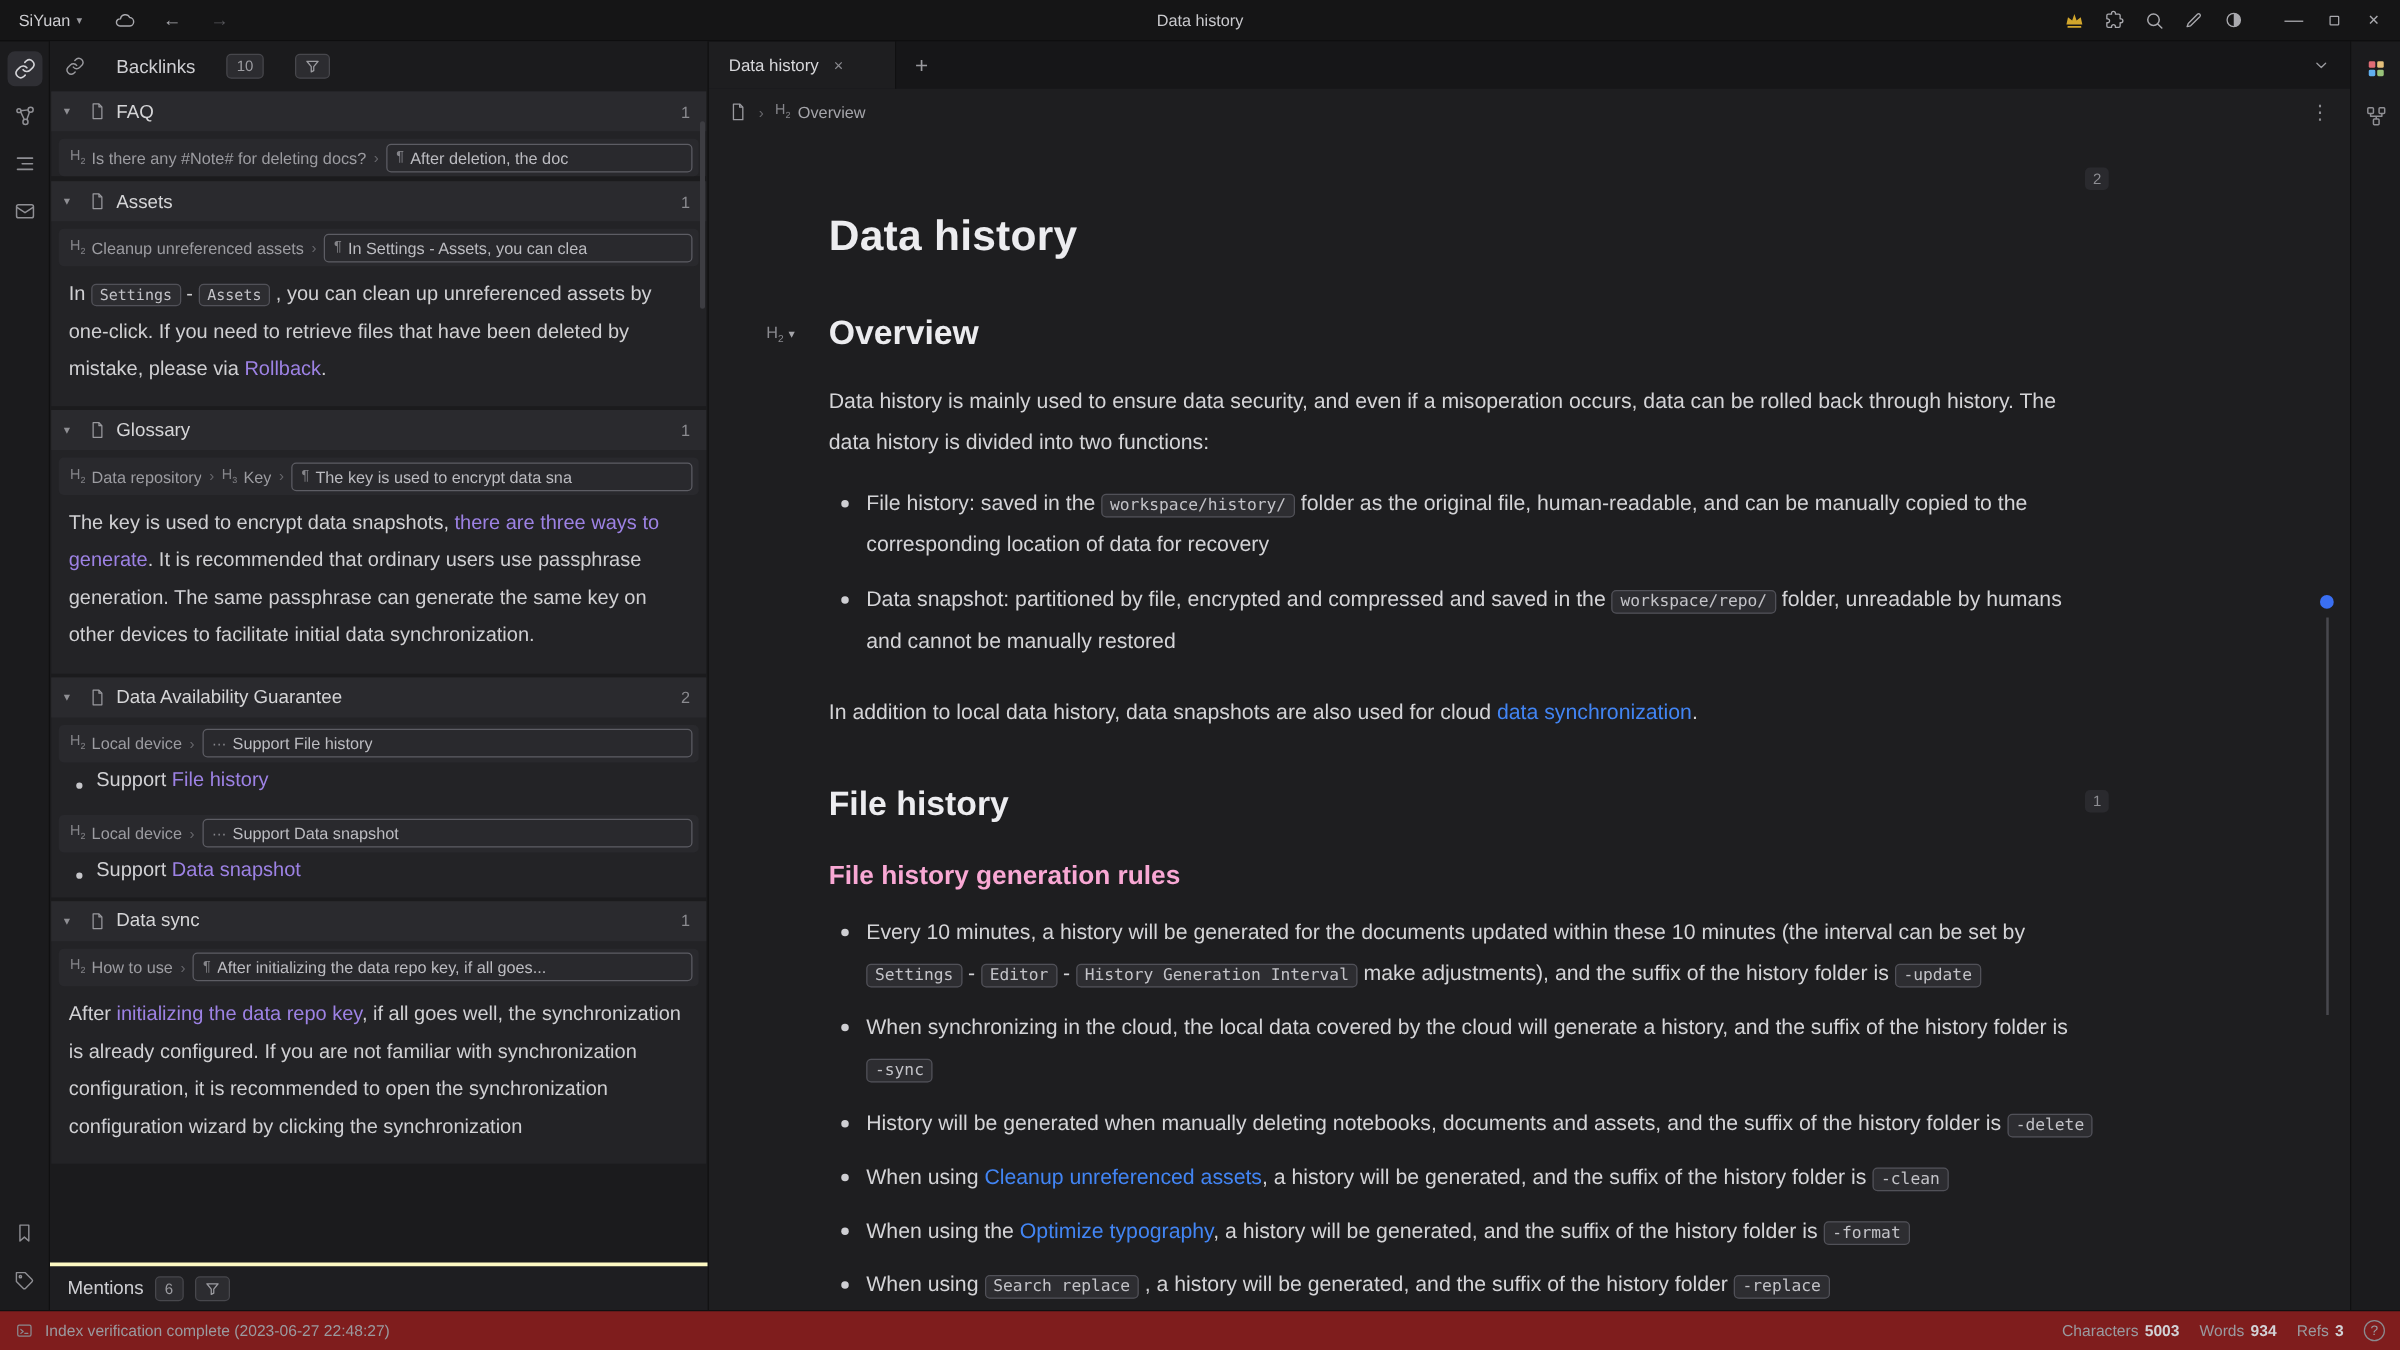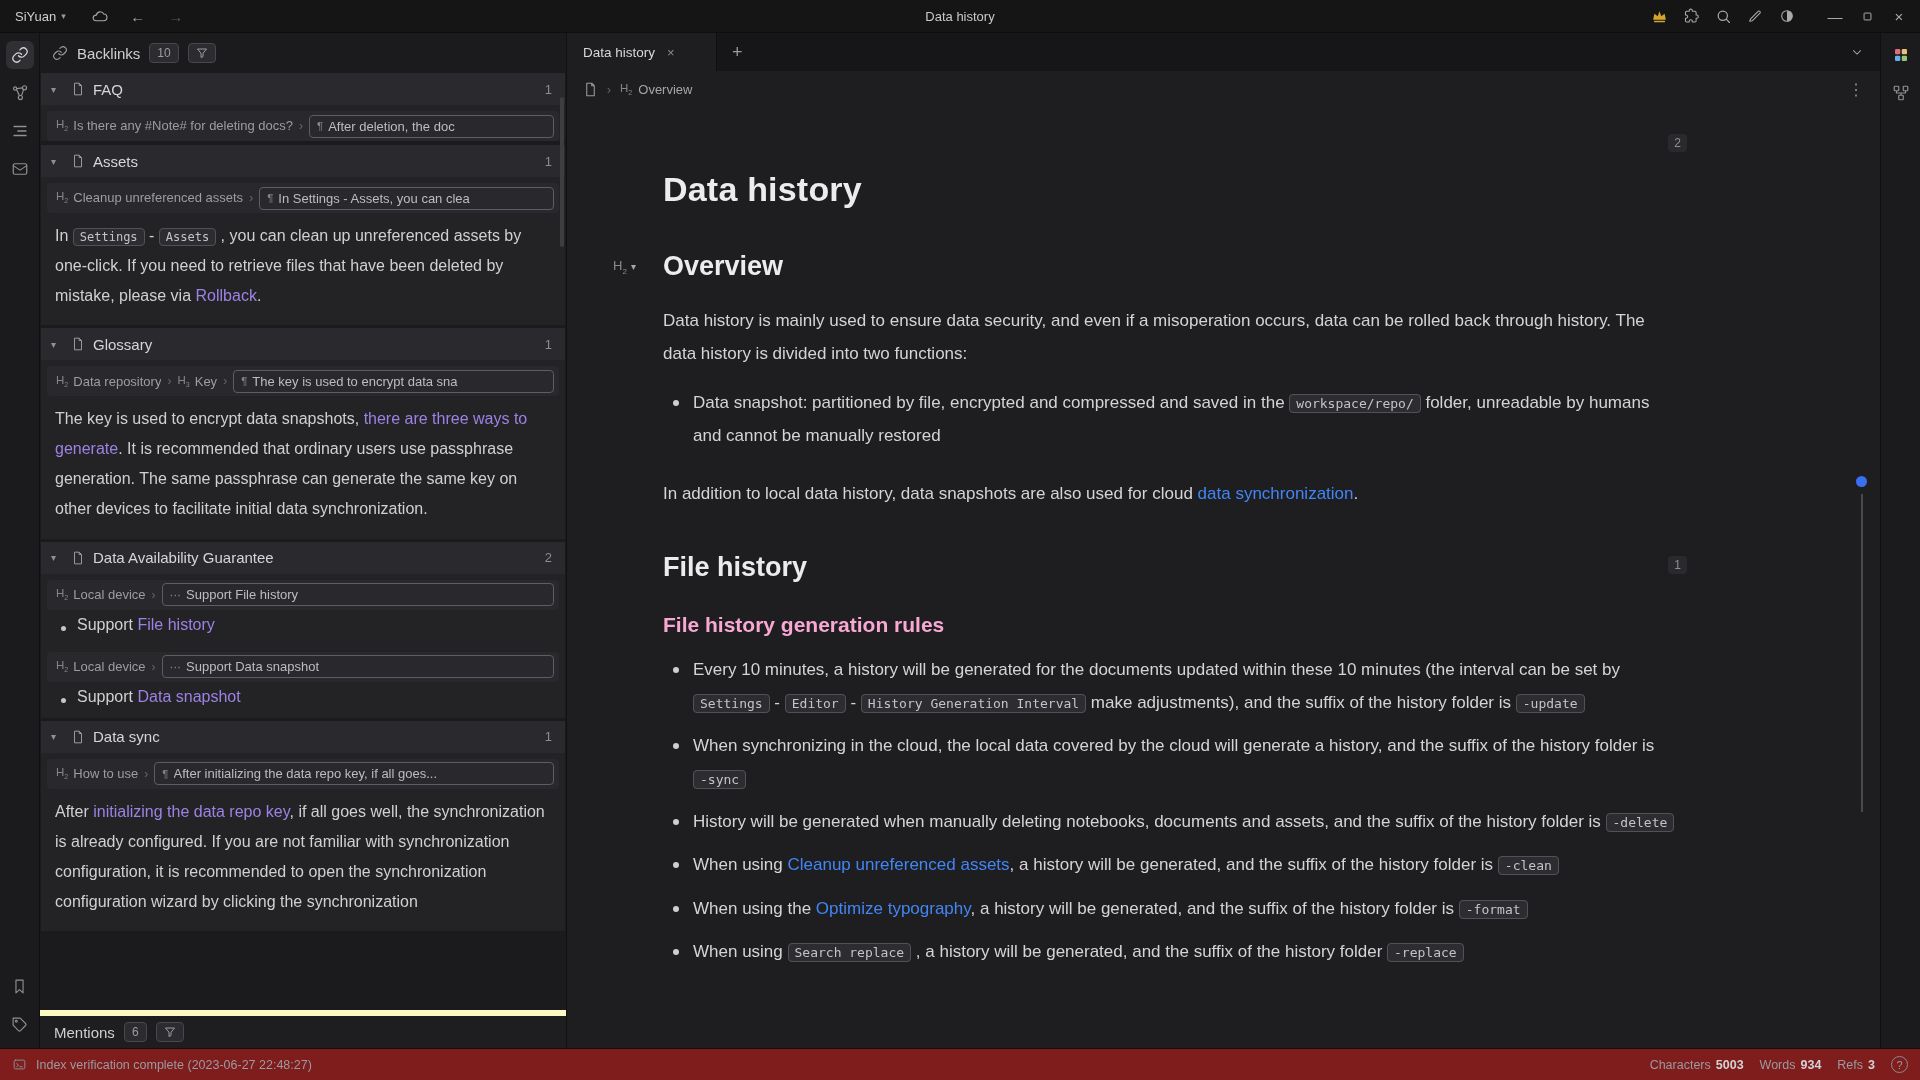--- a/index.html
+++ b/index.html
@@ -33,21 +33,21 @@
 
   .dock { width:40px; flex:0 0 auto; background:#1b1b1d; display:flex; flex-direction:column; align-items:center; padding:8px 0 10px; gap:10px; }
   .dock-left { border-right:1px solid #101011; }
   .dock-right { border-left:1px solid #101011; }
   .dock .dock-spacer { flex:1; }
   .dock-icon { width:28px; height:28px; border-radius:6px; display:flex; align-items:center; justify-content:center; color:#8f8f94; cursor:pointer; }
   .dock-icon.active { background:#2f2f34; color:#d4d4d8; }
 
   
   .panel { width:527px; flex:0 0 auto; background:#1b1b1d; border-right:1px solid #101011; display:flex; flex-direction:column; position:relative; }
-  .panel-header { height:40px; flex:0 0 auto; display:flex; align-items:center; gap:9px; padding:0 12px; font-size:15px; color:#cfcfd3; }
+  .panel-header { height:40px; flex:0 0 auto; display:flex; align-items:center; gap:25px; padding:0 12px; font-size:15px; color:#cfcfd3; }
   .badge { background:#2c2c30; border:1px solid #47474c; border-radius:4px; font-size:12px; line-height:1; color:#9c9ca1; padding:3px 7px; display:flex; align-items:center; cursor:pointer; }
   .panel-scroll { flex:1; min-height:0; overflow:hidden; }
   .panel-thumb { position:absolute; right:2px; top:64px; width:4px; height:150px; background:#3d3d42; border-radius:2px; }
 
   .bl-group { background:#232326; margin:0 1px 3px; }
   .bl-doc-row { height:32px; display:flex; align-items:center; gap:8px; padding:0 10px; background:#2a2a2e; cursor:pointer; }
   .bl-chevron { color:#8f8f94; font-size:10px; width:12px; }
   .bl-doc-row .doc-icon { color:#9a9a9f; }
   .bl-doc-name { flex:1; font-size:15px; color:#d6d6d8; white-space:nowrap; overflow:hidden; }
   .bl-count { color:#8b8b90; font-size:13px; padding-right:3px; }
@@ -60,21 +60,21 @@
   .crumb-item.boxed { flex:1 1 0; min-width:0; border:1px solid #5d5d64; border-radius:4px; padding:3px 7px; color:#bcbcc1; }
 
   .bl-excerpt { padding:4px 14px 14px; font-size:16px; line-height:1.88; color:#d0d0d3; cursor:pointer; }
   .bl-li { position:relative; padding:2px 14px 12px 36px; font-size:16px; color:#d0d0d3; cursor:pointer; }
   .bl-li::before { content:""; position:absolute; left:20px; top:12px; width:5px; height:5px; border-radius:50%; background:#c6c6ca; }
 
   .panel .seg-link { color:#9d82e4; }
   .seg-chip { font-family:"DejaVu Sans Mono", monospace; font-size:13px; background:#2d2d31; border:1px solid #515158; border-radius:4px; padding:1px 6px; color:#c3c3c8; white-space:nowrap; }
   .bl-excerpt .seg-chip { font-size:12px; }
 
-  .panel-footer { height:38px; flex:0 0 auto; border-top:6px solid #fef9c3; background:#1e1e21; display:flex; align-items:center; gap:9px; padding:0 14px; font-size:15px; color:#cfcfd3; }
+  .panel-footer { height:38px; flex:0 0 auto; border-top:3px solid #fef9c3; background:#1e1e21; display:flex; align-items:center; gap:9px; padding:0 14px; font-size:15px; color:#cfcfd3; }
 
   
   .editor { flex:1; min-width:0; background:#1e1e20; display:flex; flex-direction:column; }
   .tabbar { height:38px; flex:0 0 auto; background:#161618; display:flex; align-items:stretch; }
   .tab { display:flex; align-items:center; gap:12px; padding:0 12px 0 16px; background:#1e1e20; border-right:1px solid #101011; font-size:13.5px; color:#d8d8db; min-width:150px; cursor:pointer; }
   .tab-close { color:#8b8b90; font-size:13px; cursor:pointer; }
   .tab-add { display:flex; align-items:center; padding:0 15px; color:#9a9a9f; font-size:18px; cursor:pointer; }
   .tabbar-end { margin-left:auto; display:flex; align-items:center; padding:0 16px; color:#9a9a9f; cursor:pointer; }
 
   .doc-crumb-bar { height:37px; flex:0 0 auto; display:flex; align-items:center; gap:9px; padding:0 16px; font-size:13px; color:#a5a5aa; }
@@ -432,20 +432,21 @@
             <span class="h2-gutter">
               <span class="fmt-htag">H<sub>2</sub></span>
               <span class="arrow">▾</span>
             </span>
             <h2 class="doc-h2">Overview</h2>
           </div>
 
           <p class="doc-p">Data history is mainly used to ensure data security, and even if a misoperation occurs, data can be rolled back through history. The data history is divided into two functions:</p>
 
           <ul class="doc-ul">
+            <li><span>File history: saved in the </span><span class="seg-chip">workspace/history/</span><span> folder as the original file, human-readable, and can be manually copied to the corresponding location of data for recovery</span></li>
             <li><span>Data snapshot: partitioned by file, encrypted and compressed and saved in the </span><span class="seg-chip">workspace/repo/</span><span> folder, unreadable by humans and cannot be manually restored</span></li>
           </ul>
 
           <p class="doc-p"><span>In addition to local data history, data snapshots are also used for cloud </span><span class="seg-link">data synchronization</span><span>.</span></p>
 
           <div class="h-row mt-h2 mb-h2">
             <h2 class="doc-h2">File history</h2>
             <span class="ref-badge">1</span>
           </div>
 

